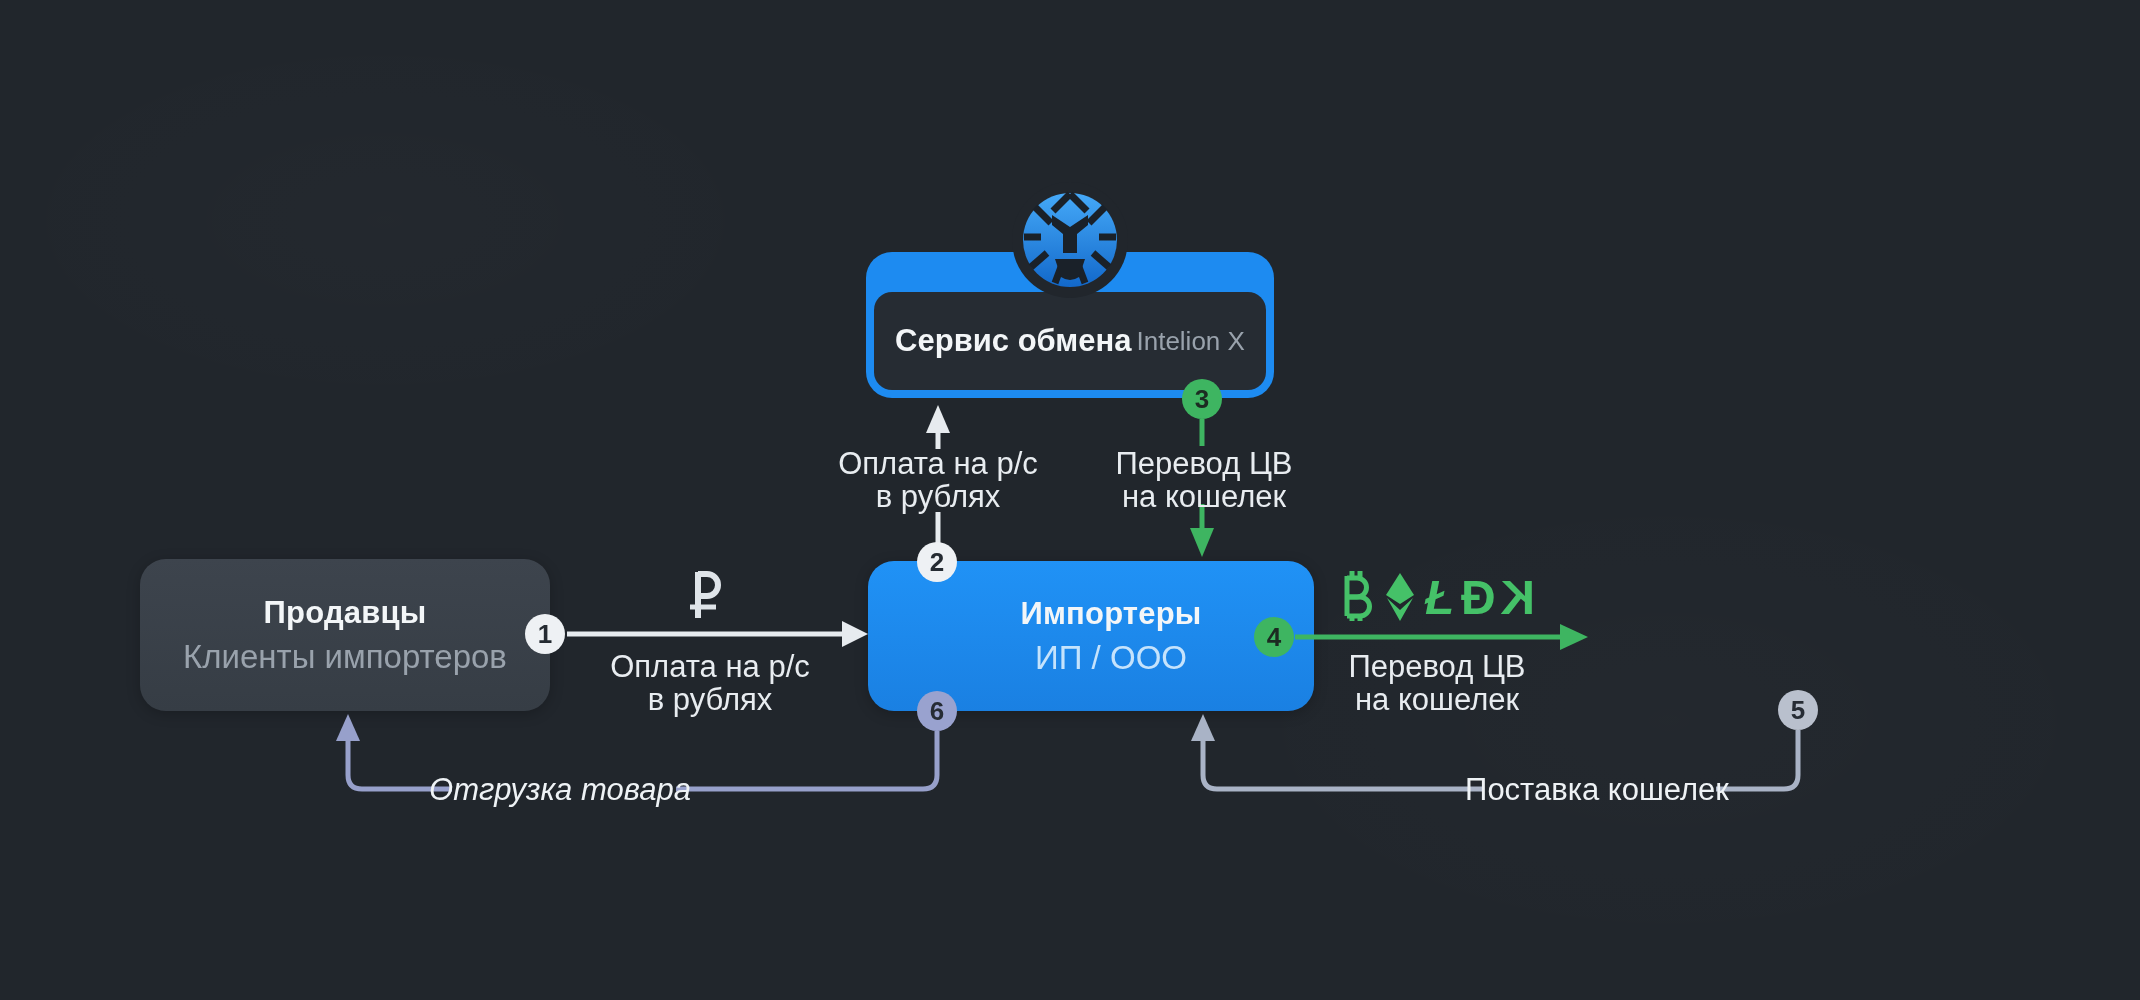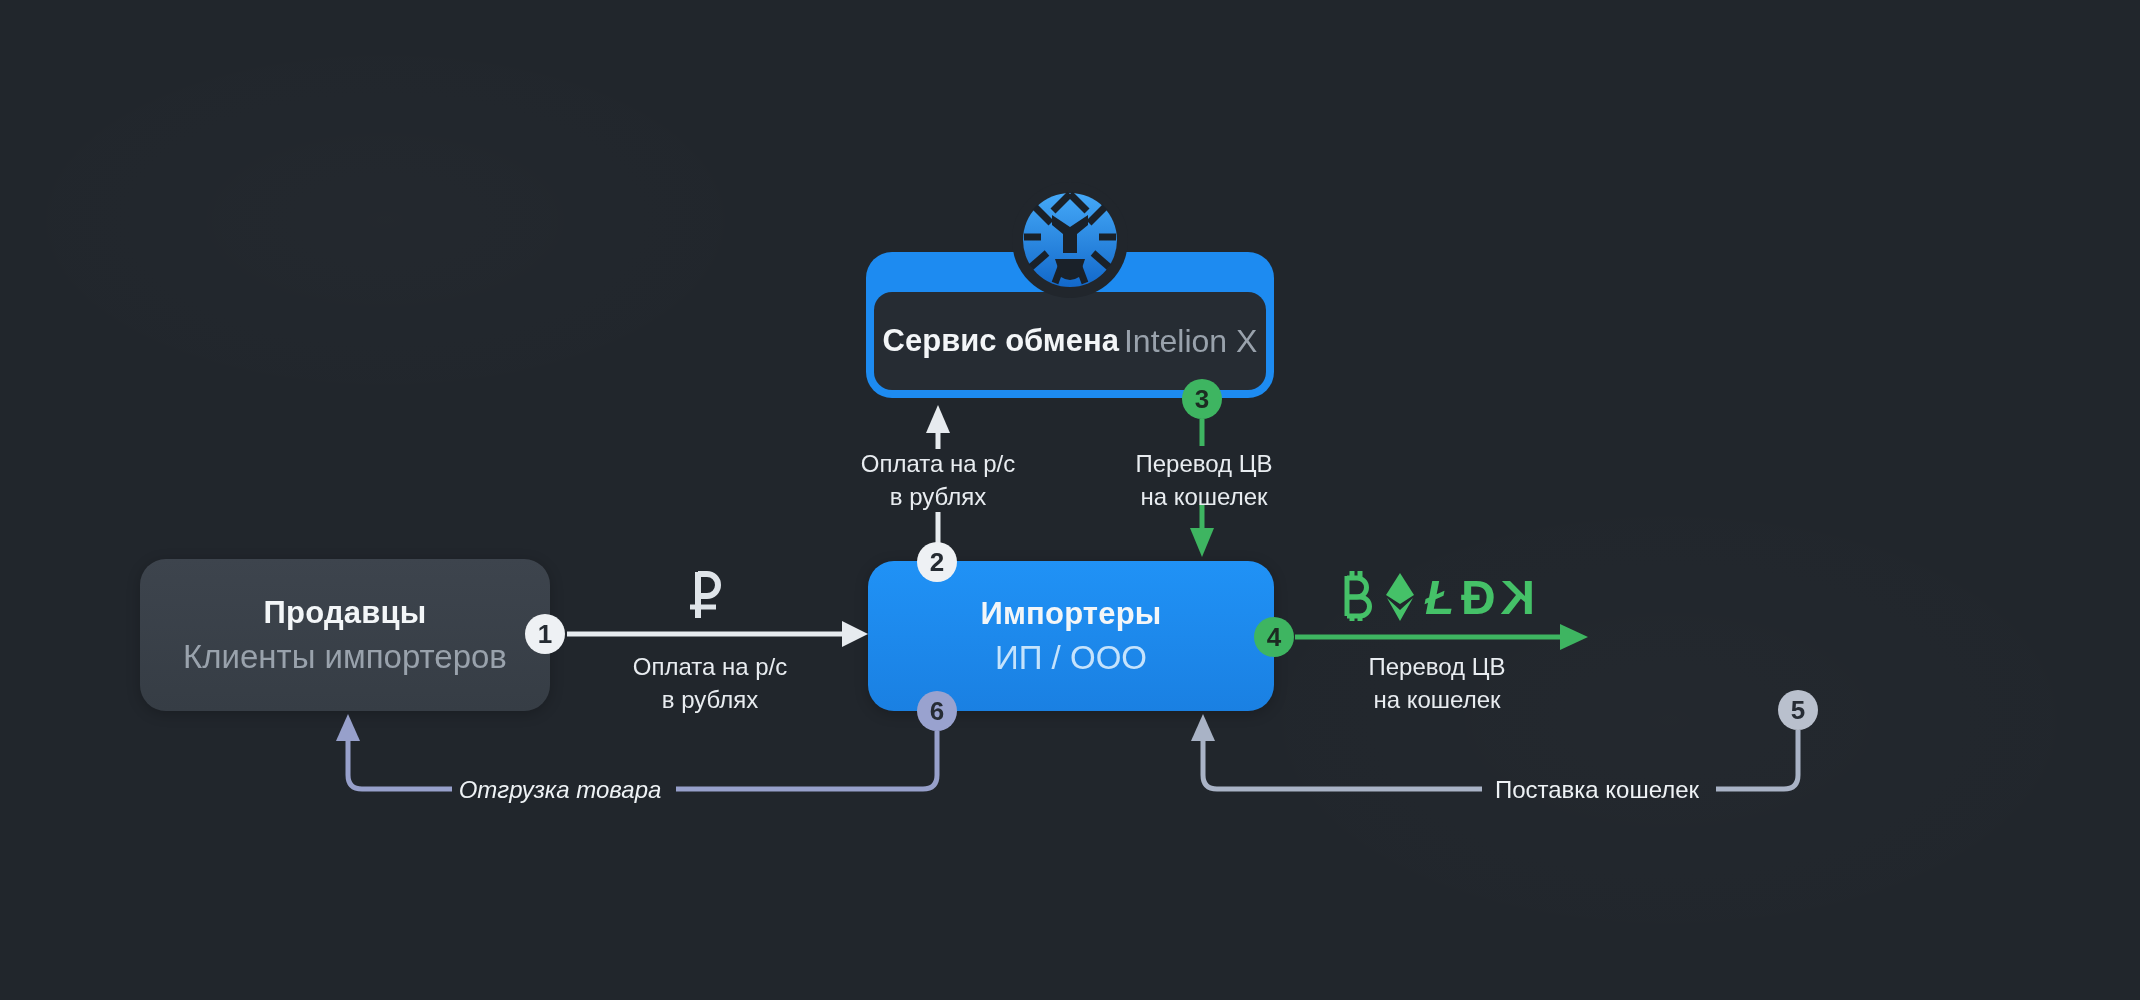--- a/index.html
+++ b/index.html
@@ -19,32 +19,32 @@
   .gray{background:linear-gradient(180deg,#3d444d,#363d45);}
   .blue{background:linear-gradient(180deg,#2092f6,#1a80e2);}
   .blue .subtitle{color:#c5e3fc;}
 
   .service-outer{position:absolute;left:866px;top:252px;width:408px;height:146px;
        background:#1d8bf1;border-radius:26px;z-index:2;}
   .service-inner{position:absolute;left:8px;right:8px;top:40px;bottom:8px;
        background:#262c33;border-radius:18px;display:flex;flex-direction:row;
        align-items:center;justify-content:center;gap:5px;}
   .service-inner .title{font-size:31px;font-weight:700;color:#f3f6f8;}
-  .service-inner .subtitle{font-size:32px;color:#99a2ac;}
+  .service-inner .subtitle{font-size:26px;color:#99a2ac;}
   .logo-svg{position:absolute;left:1005px;top:175px;z-index:3;}
 
   .badge{position:absolute;width:40px;height:40px;border-radius:50%;z-index:6;
        display:flex;align-items:center;justify-content:center;
        font-size:26px;font-weight:700;}
   .badge.white{background:#eef1f4;color:#252b32;}
   .badge.green{background:#3eb561;color:#1c2b22;}
   .badge.peri{background:#99a2cf;color:#262c35;}
   .badge.steel{background:#b9c0cd;color:#262c35;}
 
-  .lbl{position:absolute;z-index:5;color:#e8ecf0;font-size:24px;line-height:33px;
+  .lbl{position:absolute;z-index:5;color:#e8ecf0;font-size:31px;line-height:33px;
        text-align:center;transform:translateX(-50%);white-space:nowrap;}
   .lbl-strong{color:#eef2f5;}
   svg.overlay{position:absolute;left:0;top:0;z-index:4;}
   .icon-abs{position:absolute;z-index:5;}
 </style>
 </head>
 <body>
 
 <div class="stage">
 
@@ -117,21 +117,21 @@
       <path d="M47,40 L65,52 L83,40 L83,50 L72,59 L72,78 L58,78 L58,59 L47,50 Z"></path>
       <path d="M50,84 H80 L74,102 Q65,108 56,102 Z"></path>
     </g>
   </svg>
 
   <div class="box gray" style="left:140px;top:559px;width:410px;height:152px;">
     <div class="title">Продавцы</div>
     <div class="subtitle">Клиенты импортеров</div>
   </div>
 
-  <div class="box blue" style="left:868px;top:561px;width:406px;height:150px;">
+  <div class="box blue" style="left:868px;top:561px;width:406px;height:150px;padding-left:40px;">
     <div class="title">Импортеры</div>
     <div class="subtitle">ИП / ООО</div>
   </div>
 
 
   <div class="badge white" style="left:525px;top:614px;">1</div>
   <div class="badge white" style="left:917px;top:542px;">2</div>
   <div class="badge green" style="left:1182px;top:379px;">3</div>
   <div class="badge green" style="left:1254px;top:617px;">4</div>
   <div class="badge steel" style="left:1778px;top:690px;">5</div>

